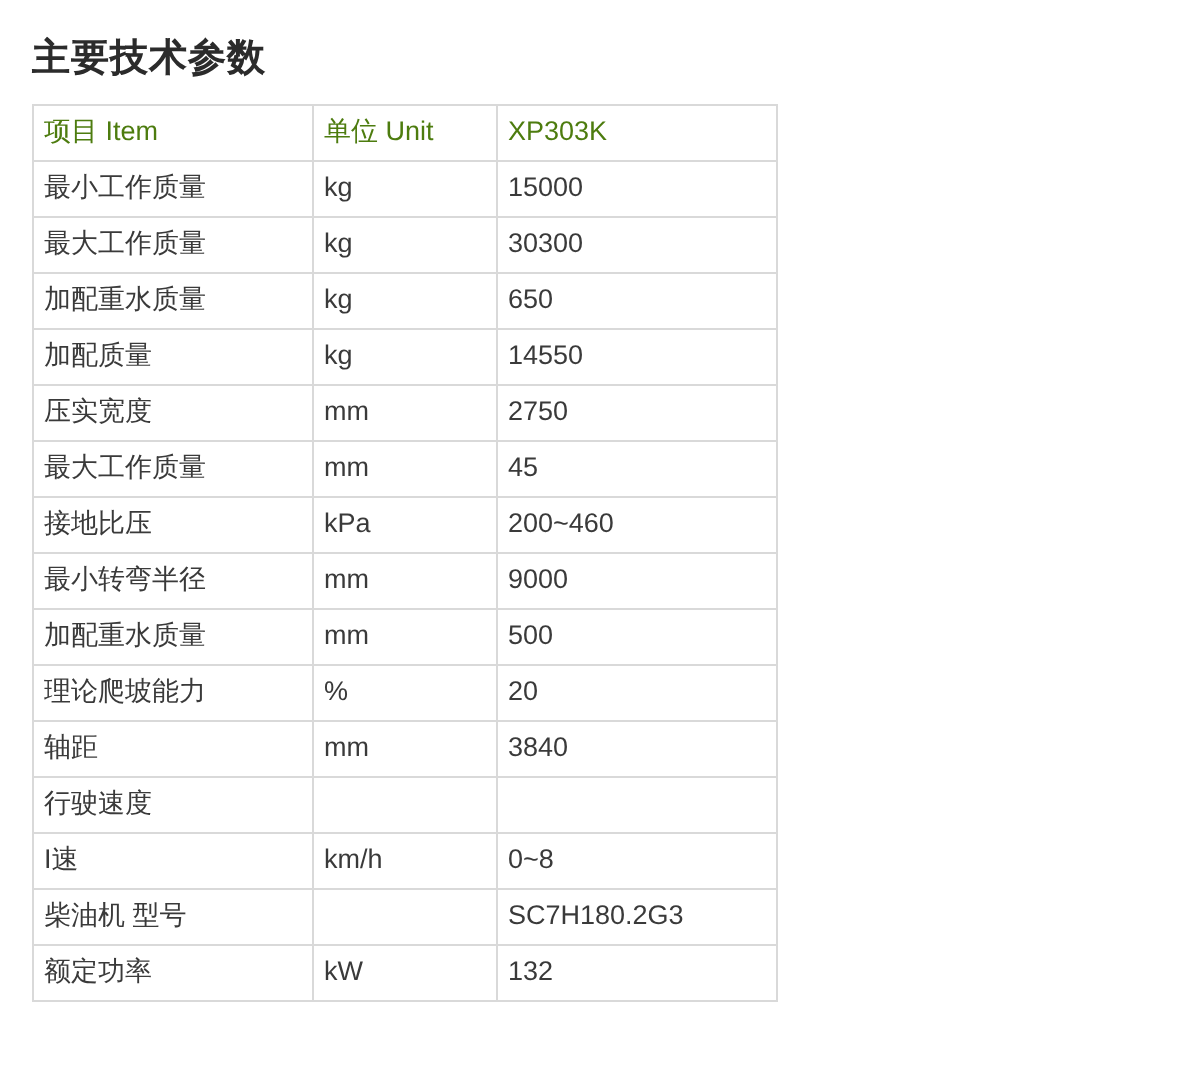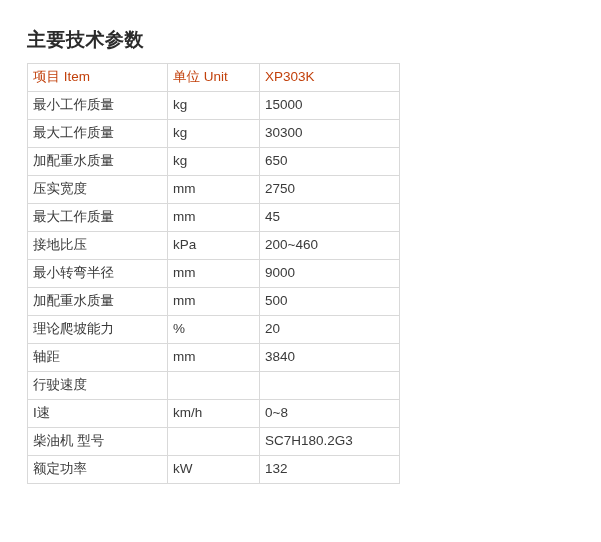--- a/index.html
+++ b/index.html
@@ -13,21 +13,21 @@
   body {
     font-family: "Liberation Sans", sans-serif;
     color: #333333;
   }
   .page {
     position: relative;
     width: 601px;
     height: 542px;
     background: #ffffff;
     box-sizing: border-box;
-    padding: 15px;
+    padding: 4px;
     border-radius: 16px;
   }
   .doc-title {
     font-size: 19px;
     font-weight: bold;
     color: #2b2b2b;
     padding: 12px 0 10px 12px;
     letter-spacing: 0.5px;
   }
   .spec-table {
@@ -44,21 +44,21 @@
   .spec-table td {
     border: 1px solid #d9d9d9;
     padding: 3px 5px 3px 5px;
     height: 21px;
     vertical-align: middle;
     line-height: 1.25;
     overflow: hidden;
     white-space: nowrap;
   }
   .spec-table tr.head td {
-    color: #c2410c;
+    color: #4d7c0f;
   }
   .cell-empty { }
 </style>
 </head>
 <body>
 
 <div class="page">
 
   <div class="doc-title">主要技术参数</div>
 
@@ -82,20 +82,25 @@
       </tr>
       <tr>
         <td>最大工作质量</td>
         <td>kg</td>
         <td>30300</td>
       </tr>
       <tr>
         <td>加配重水质量</td>
         <td>kg</td>
         <td>650</td>
+      </tr>
+      <tr>
+        <td>加配质量</td>
+        <td>kg</td>
+        <td>14550</td>
       </tr>
       <tr>
         <td>压实宽度</td>
         <td>mm</td>
         <td>2750</td>
       </tr>
       <tr>
         <td>最大工作质量</td>
         <td>mm</td>
         <td>45</td>

